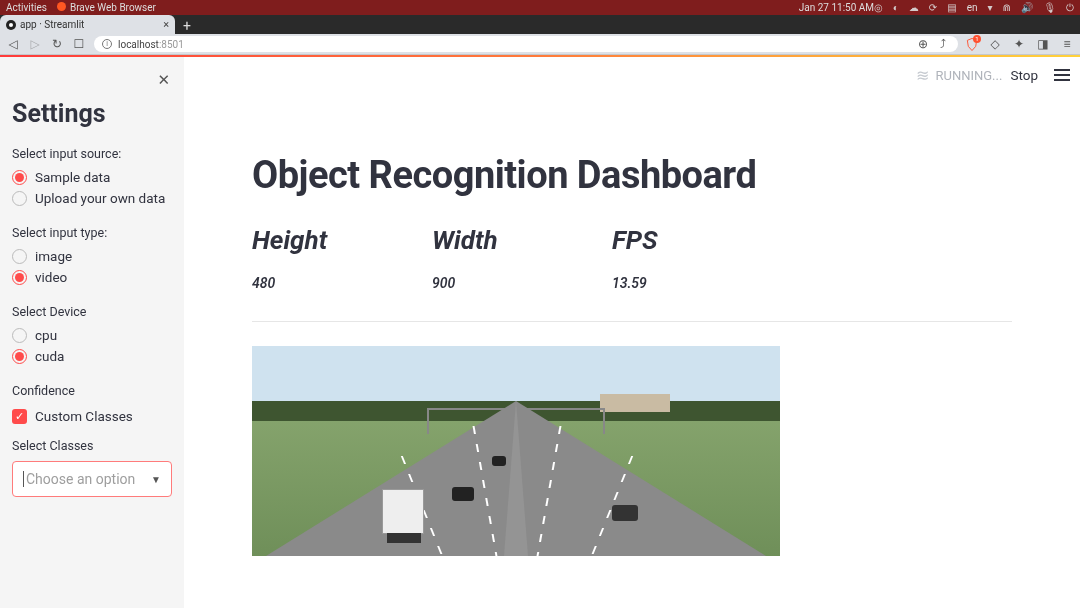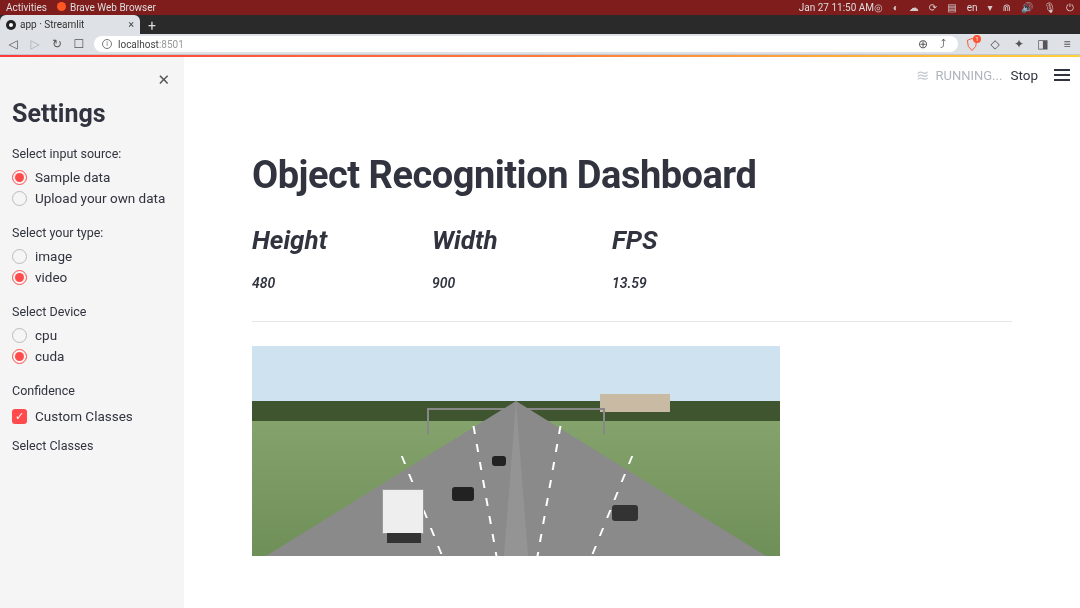--- a/index.html
+++ b/index.html
@@ -14,21 +14,21 @@
   .system-bar .center { flex: 1; text-align: right; }
   .system-bar .right { display: flex; gap: 10px; align-items: center; }
   .sys-icon { font-size: 10px; opacity: .9; }
   .brave-dot { width: 9px; height: 9px; background: #ff5722; border-radius: 50%; display: inline-block; margin-right: 4px; }
 
   
   .tab-strip {
     height: 19px; width: 100%; background: #2a2a2a; display: flex; align-items: flex-end;
   }
   .tab {
-    height: 19px; background: #dee1e6; width: 140px;
+    height: 19px; background: #dee1e6; width: 175px;
     border-top-left-radius: 6px; border-top-right-radius: 6px;
     display: flex; align-items: center; padding: 0 6px; font-size: 10px; color: #333; gap: 4px;
   }
   .tab .favicon { width: 10px; height: 10px; background: #222; border-radius: 50%; position: relative; display: inline-flex; align-items:center; justify-content:center;}
   .tab .favicon::after { content:""; width:4px; height:4px; background:#fff; border-radius:50%; }
   .tab .close-x { margin-left: auto; color: #444; font-size: 11px; }
   .new-tab { color: #ddd; font-size: 14px; padding: 0 8px; }
 
   
   .browser-toolbar {
@@ -193,21 +193,21 @@
     <div class="radio-row">
       <span class="radio-outer sel"></span>
       <span>Sample data</span>
     </div>
     <div class="radio-row">
       <span class="radio-outer"></span>
       <span>Upload your own data</span>
     </div>
 
     <div class="section-gap"></div>
-    <div class="label">Select your type:</div>
+    <div class="label">Select input type:</div>
     <div class="radio-row">
       <span class="radio-outer"></span>
       <span>image</span>
     </div>
     <div class="radio-row">
       <span class="radio-outer sel"></span>
       <span>video</span>
     </div>
 
     <div class="section-gap"></div>
@@ -224,20 +224,25 @@
     <div class="section-gap"></div>
     <div class="label">Confidence</div>
 
     <div class="checkbox-row">
       <span class="cbox">✓</span>
       <span>Custom Classes</span>
     </div>
 
     <div class="section-gap"></div>
     <div class="label">Select Classes</div>
+    <div class="select-box">
+      <span class="text-cursor"></span>
+      <span>Choose an option</span>
+      <span class="caret">▼</span>
+    </div>
   </div>
 
   <div class="main">
     <div class="main-header">
       <span class="running">
         <span class="running-icon">≋</span>
         <span>RUNNING...</span>
       </span>
       <span class="stop-btn">Stop</span>
       <span class="hamburger">

